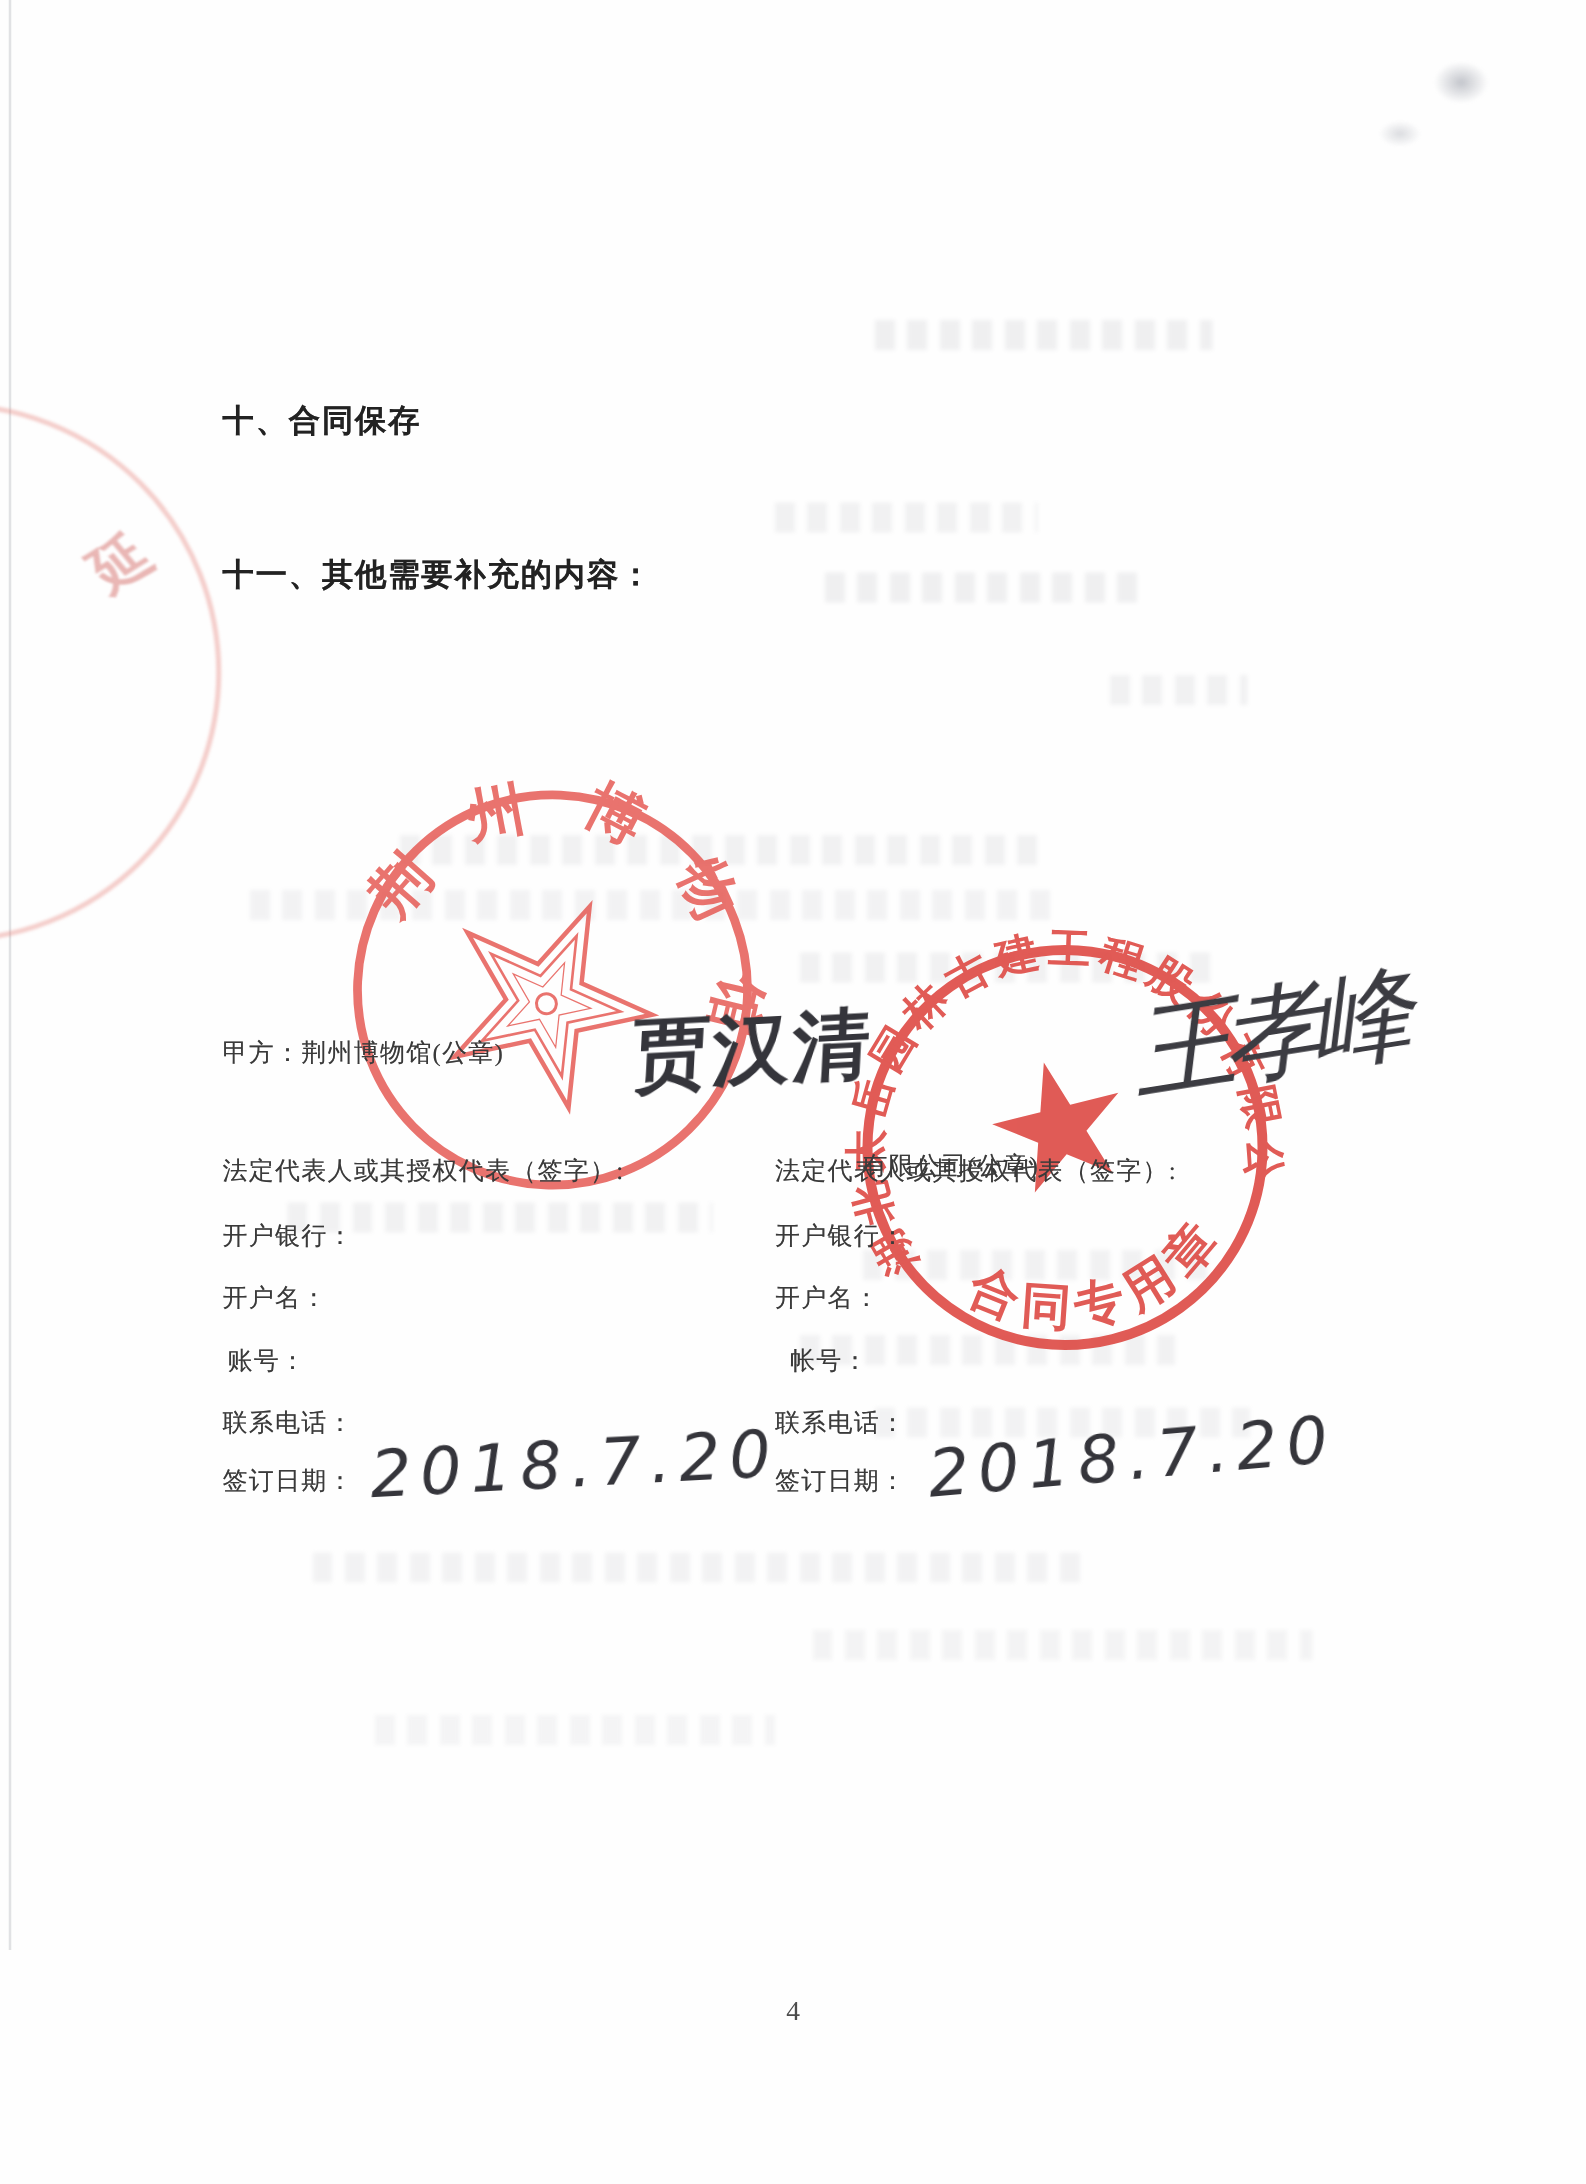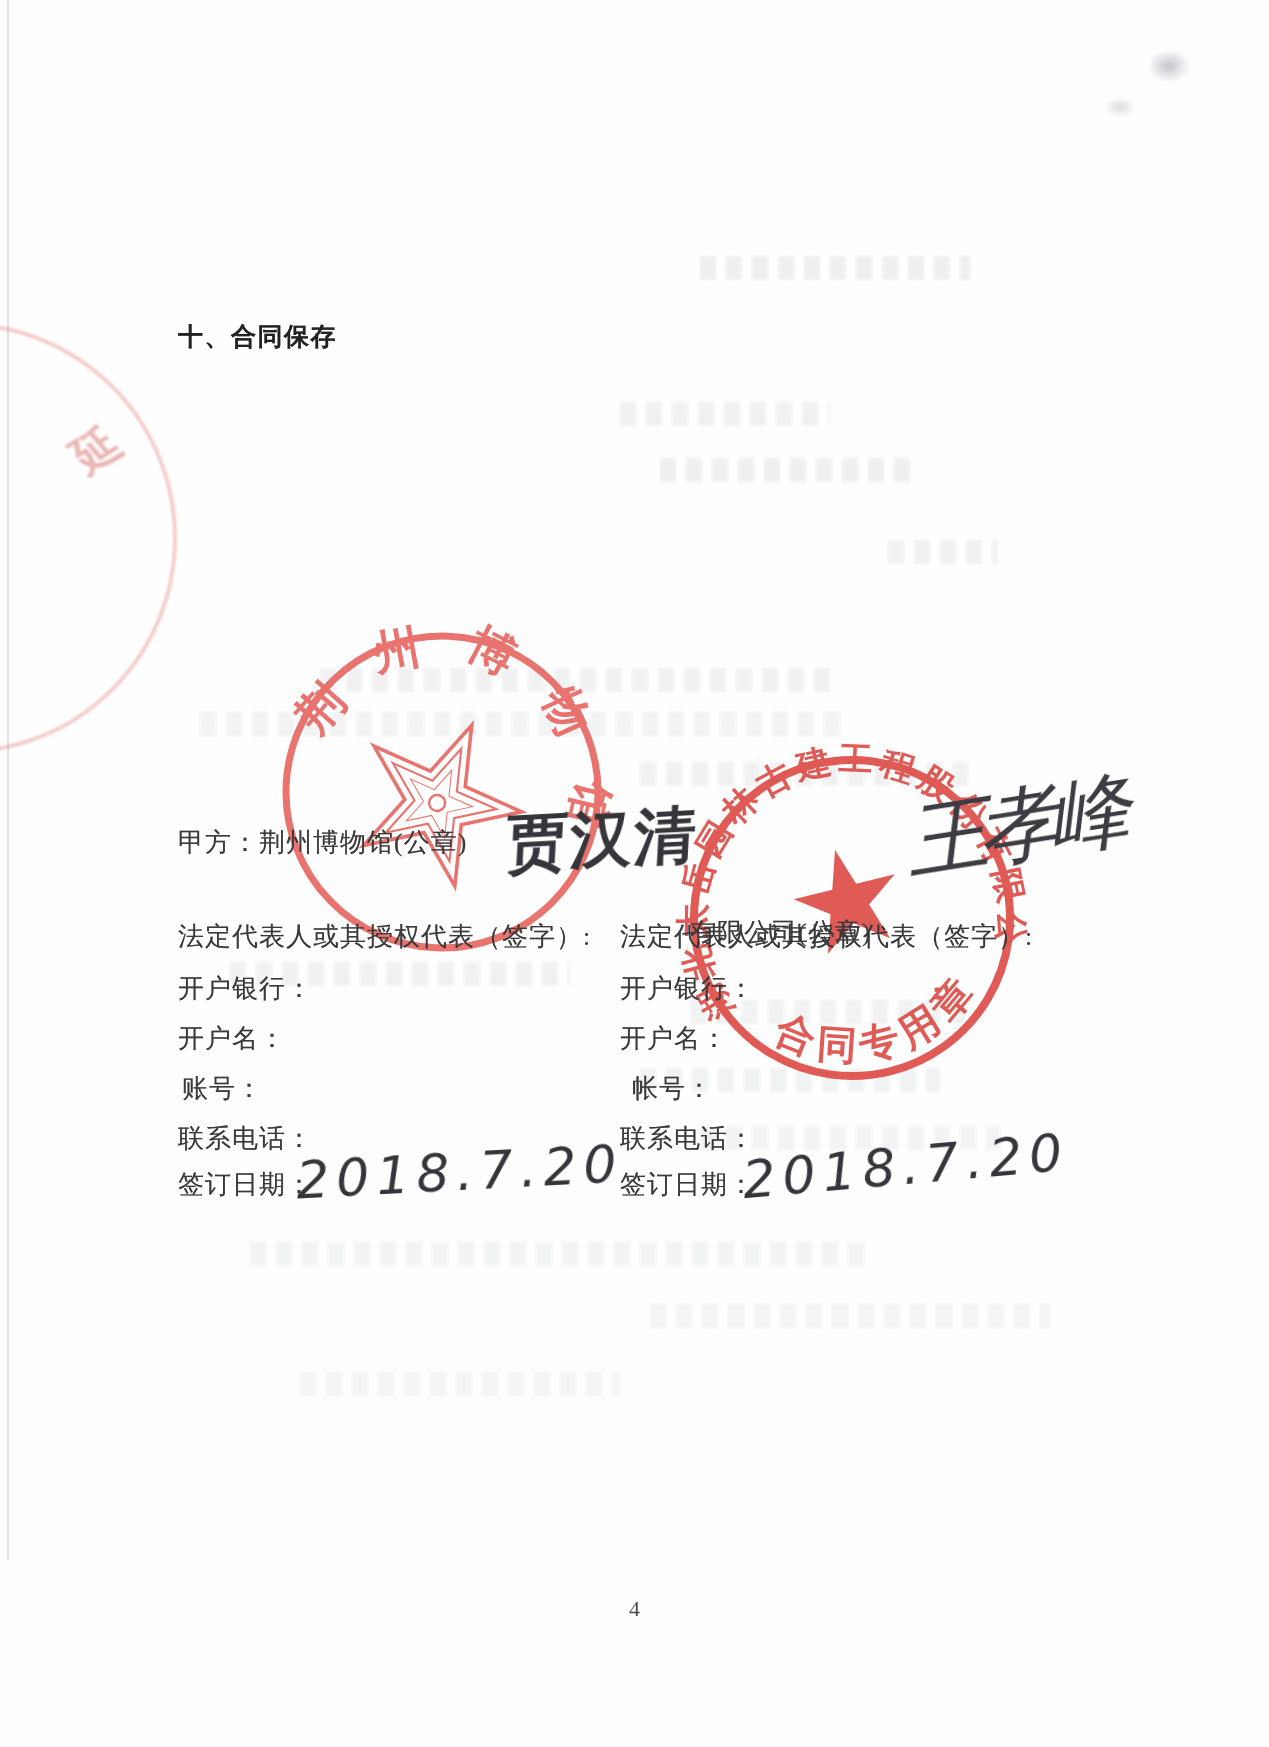--- a/index.html
+++ b/index.html
@@ -24,21 +24,21 @@
     position:absolute;left:178px;
     font-size:25px;font-weight:700;color:#222;
     letter-spacing:1.5px;text-shadow:0 0 .5px rgba(40,40,40,.6);
   }
   .blank{
     display:inline-block;min-width:56px;text-align:center;
     border-bottom:2px solid #4d4d4d;margin:0 5px;padding:0 6px;
     text-indent:0;
   }
   .sigline{
-    position:absolute;font-size:26px;letter-spacing:1px;line-height:34px;
+    position:absolute;font-size:20px;letter-spacing:1px;line-height:34px;
     text-shadow:0 0 .5px rgba(70,70,70,.5);white-space:nowrap;
   }
   .hand{
     position:absolute;color:#35353b;
     font-family:"DejaVu Sans",sans-serif;
     white-space:nowrap;
   }
   .hand-name-a{
     left:506px;top:798px;font-size:62px;font-weight:600;
     transform:rotate(-3deg) skewX(-6deg);letter-spacing:2px;
@@ -103,20 +103,21 @@
   <div class="ghost" style="left:650px;top:1304px;width:400px;opacity:.32;"></div>
   <div class="ghost" style="left:300px;top:1372px;width:320px;opacity:.30;"></div>
 
   <div class="edge-stamp"></div>
   <div class="edge-stamp-glyph">延</div>
 
 
   <div class="heading" style="top:320px;">十、合同保存</div>
 
 
+  <div class="heading" style="top:443px;">十一、其他需要补充的内容：</div>
 
 
   <svg class="stamp" style="left:262px;top:612px;" width="360" height="360" viewBox="0 0 360 360">
     <g transform="rotate(24 180 180)" opacity="0.82">
       <circle cx="180" cy="180" r="156" fill="none" stroke="#e5554f" stroke-width="7"></circle>
       <defs>
         <path id="arcA" d="M 66 240 A 130 130 0 1 1 294 240" fill="none"></path>
       </defs>
       <text font-size="46" fill="#e5554f" letter-spacing="40" font-family="Liberation Serif, serif" font-weight="700">
         <textPath href="#arcA" startOffset="62">荆州博物馆</textPath>

